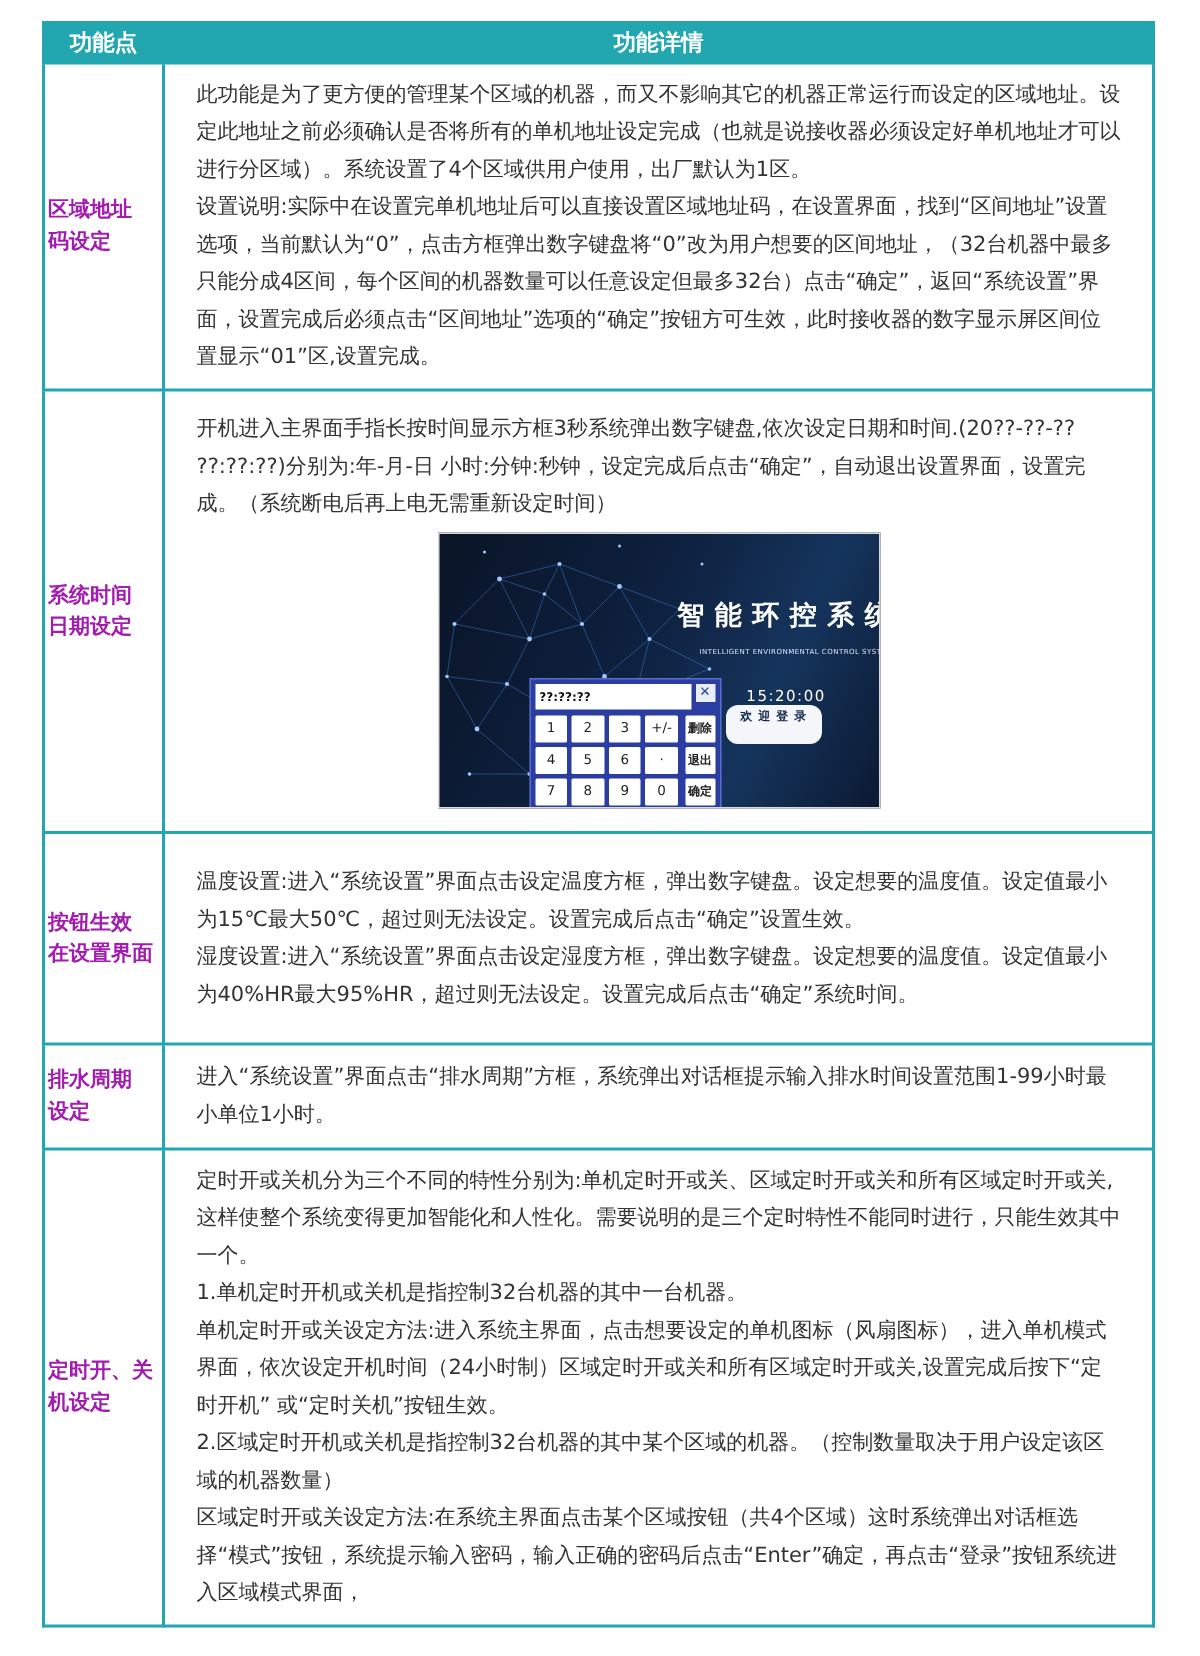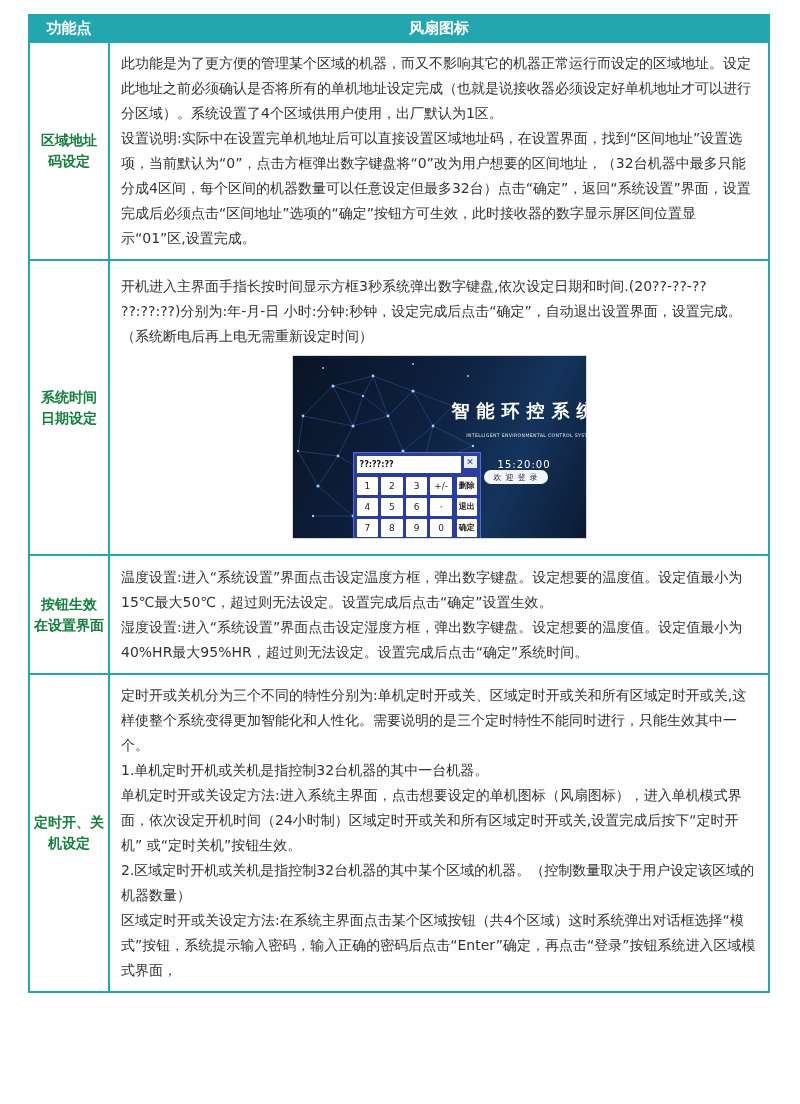--- a/index.html
+++ b/index.html
@@ -28,39 +28,39 @@
   thead th{
     background:var(--teal);
     color:#ffffff;
     font-size:15px;
     font-weight:bold;
     height:27px;
     padding:2px 0;
     text-align:center;
   }
   td.label{
-    text-align:center;
+    text-align:left;
     vertical-align:middle;
     font-weight:bold;
     font-size:14px;
-    color:#15803d;
+    color:#a21caf;
     line-height:21px;
     padding:2px;
   }
   td.detail{
     vertical-align:middle;
-    padding:8px 11px;
+    padding:8px 21px;
     font-size:14px;
     line-height:25px;
     color:var(--text);
   }
   td.detail p{margin:0;}
   tr.r1 td{height:208px;}
   tr.r2 td{height:295px;}
-  tr.r3 td{height:119px;}
+  tr.r3 td{height:141px;}
   tr.r4 td{height:68px;}
   tr.r5 td{height:70px;}
   tr.r6 td{height:290px;}
 
   
   .scr{
     position:relative;
     width:295px;height:184px;
     margin:6px auto 2px auto;
     background:linear-gradient(115deg,#0a1426 0%,#0e2140 45%,#15345c 72%,#0b1a33 100%);
@@ -73,23 +73,23 @@
     right:4px;top:42px;width:130px;
     text-align:center;color:#ffffff;
   }
   .scr-title .zh{font-size:18px;font-weight:bold;letter-spacing:7px;white-space:nowrap;}
   .scr-title .en{font-size:6px;letter-spacing:0.4px;color:#d7e4f6;margin-top:2px;white-space:nowrap;transform:scale(0.78);transform-origin:center top;}
   .scr-time{
     position:absolute;left:188px;top:96px;width:70px;
     text-align:right;color:#ffffff;font-size:10px;letter-spacing:1px;
   }
   .scr-login{
-    position:absolute;left:191px;top:114px;width:64px;height:14px;
+    position:absolute;left:191px;top:114px;width:64px;height:26px;
     background:#f4f6fa;border-radius:8px;
-    color:#14294c;font-size:8px;font-weight:normal;letter-spacing:4px;
+    color:#14294c;font-size:8px;font-weight:bold;letter-spacing:4px;
     line-height:15px;text-align:center;text-indent:4px;
   }
   .keypad{
     position:absolute;left:60px;top:96px;width:128px;height:90px;
     background:var(--dialog-blue);
     border:1px solid #5a6cc9;
     padding:3px;
   }
   .keypad-top{position:relative;height:17px;}
   .keypad-input{
@@ -119,21 +119,21 @@
 
 <div class="page">
   <table class="features">
     <colgroup>
         <col class="c1">
         <col class="c2">
       </colgroup>
     <thead>
       <tr>
         <th>功能点</th>
-        <th>风扇图标</th>
+        <th>功能详情</th>
       </tr>
     </thead>
     <tbody>
       <tr class="r1">
         <td class="label">
           <div>区域地址</div>
           <div>码设定</div>
         </td>
         <td class="detail">
           <p>此功能是为了更方便的管理某个区域的机器，而又不影响其它的机器正常运行而设定的区域地址。设定此地址之前必须确认是否将所有的单机地址设定完成（也就是说接收器必须设定好单机地址才可以进行分区域）。系统设置了4个区域供用户使用，出厂默认为1区。</p>
@@ -224,20 +224,29 @@
           <div>按钮生效</div>
           <div>在设置界面</div>
         </td>
         <td class="detail">
           <p>温度设置:进入“系统设置”界面点击设定温度方框，弹出数字键盘。设定想要的温度值。设定值最小为15℃最大50℃，超过则无法设定。设置完成后点击“确定”设置生效。</p>
           <p>湿度设置:进入“系统设置”界面点击设定湿度方框，弹出数字键盘。设定想要的温度值。设定值最小为40%HR最大95%HR，超过则无法设定。设置完成后点击“确定”系统时间。</p>
         </td>
       </tr>
 
 
+      <tr class="r5">
+        <td class="label">
+          <div>排水周期</div>
+          <div>设定</div>
+        </td>
+        <td class="detail">
+          <p>进入“系统设置”界面点击“排水周期”方框，系统弹出对话框提示输入排水时间设置范围1-99小时最小单位1小时。</p>
+        </td>
+      </tr>
 
       <tr class="r6">
         <td class="label">
           <div>定时开、关</div>
           <div>机设定</div>
         </td>
         <td class="detail">
           <p>定时开或关机分为三个不同的特性分别为:单机定时开或关、区域定时开或关和所有区域定时开或关,这样使整个系统变得更加智能化和人性化。需要说明的是三个定时特性不能同时进行，只能生效其中一个。</p>
           <p>1.单机定时开机或关机是指控制32台机器的其中一台机器。</p>
           <p>单机定时开或关设定方法:进入系统主界面，点击想要设定的单机图标（风扇图标），进入单机模式界面，依次设定开机时间（24小时制）区域定时开或关和所有区域定时开或关,设置完成后按下“定时开机” 或“定时关机”按钮生效。</p>

